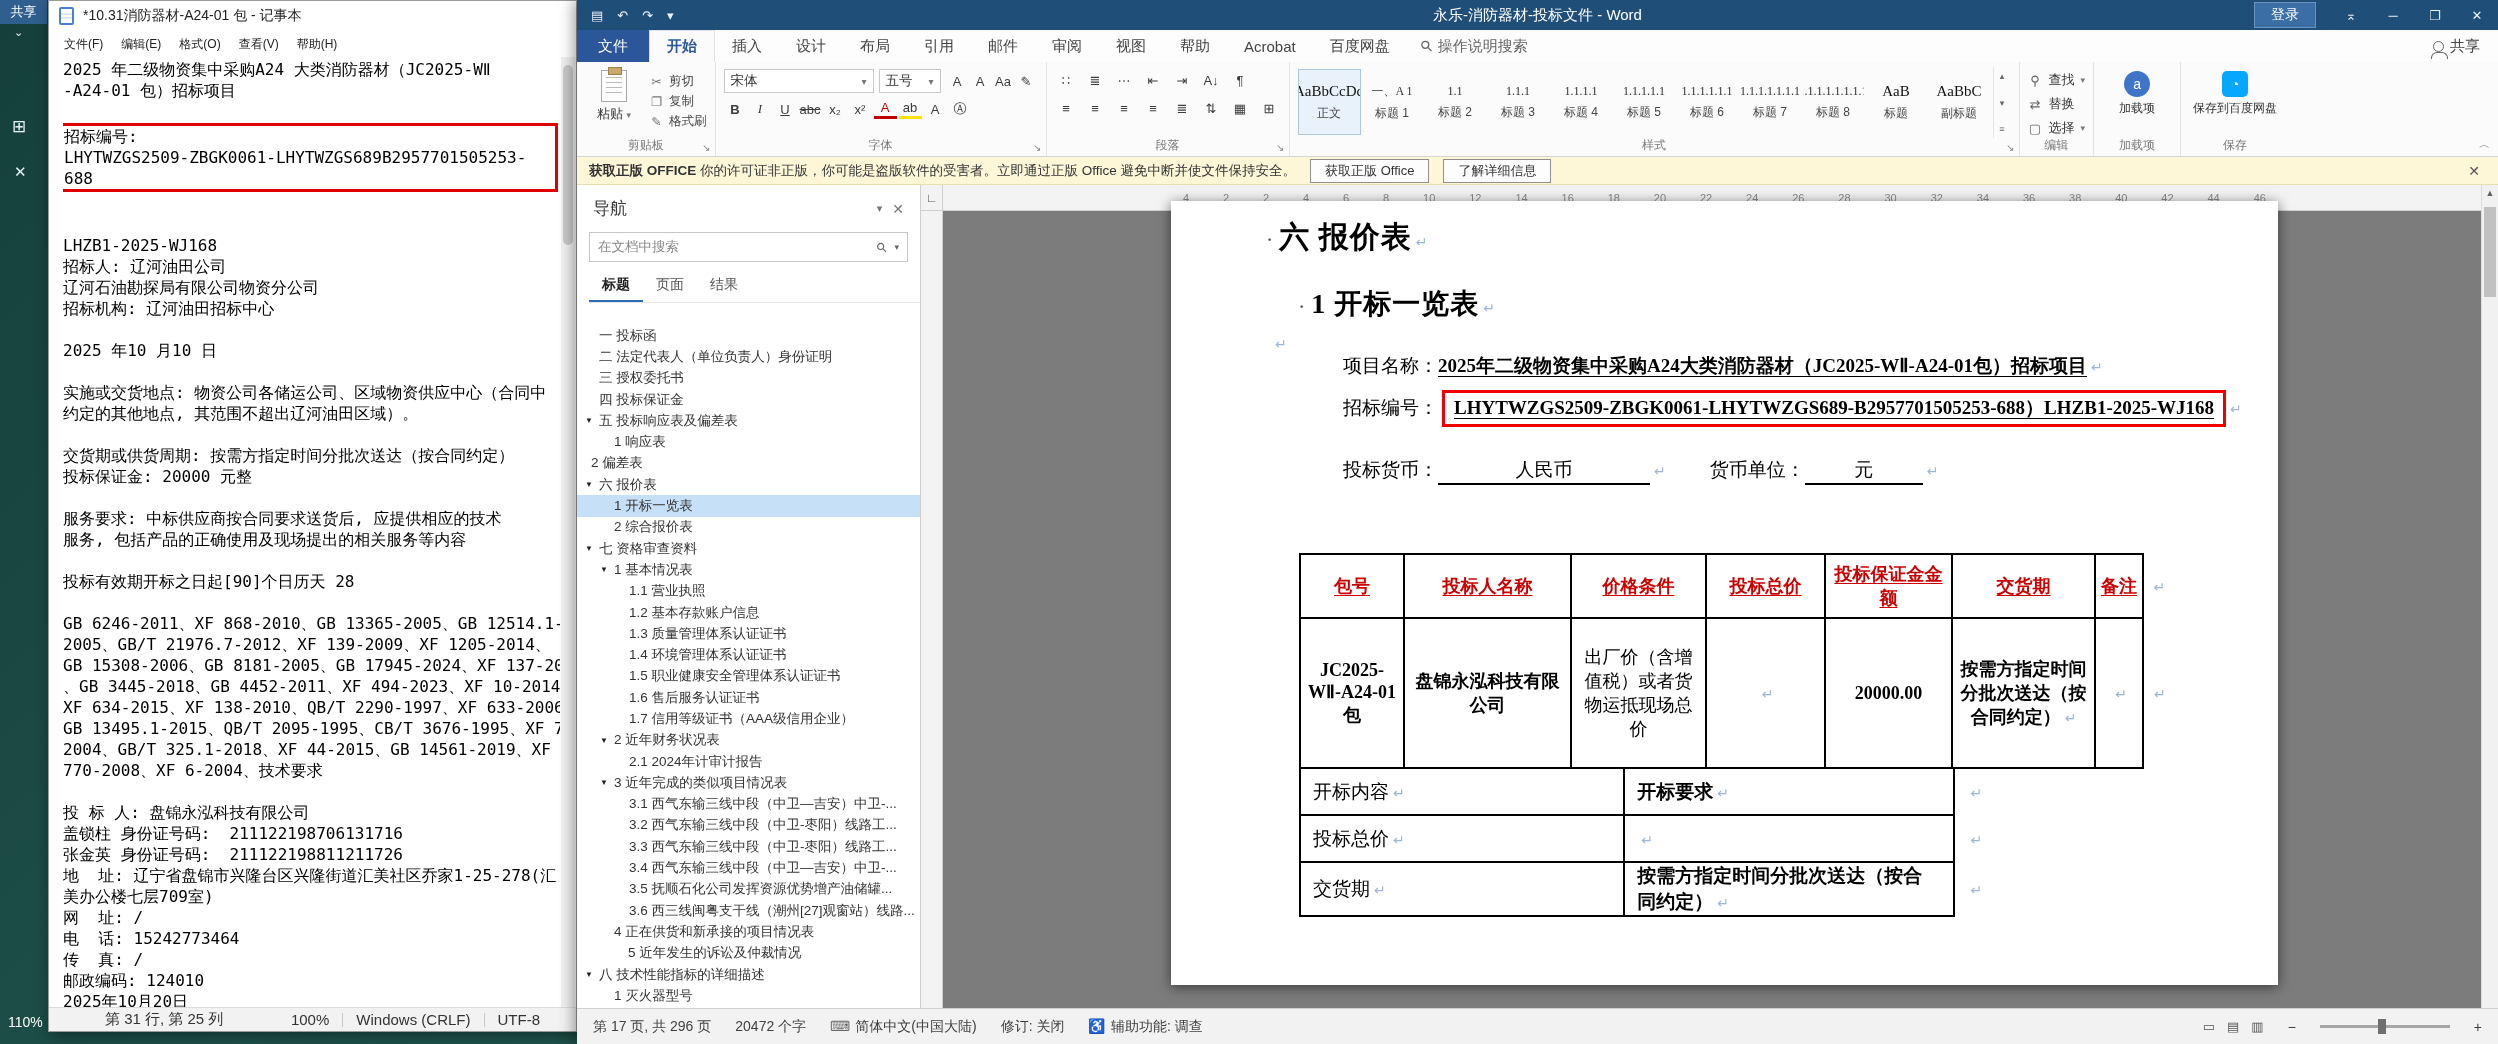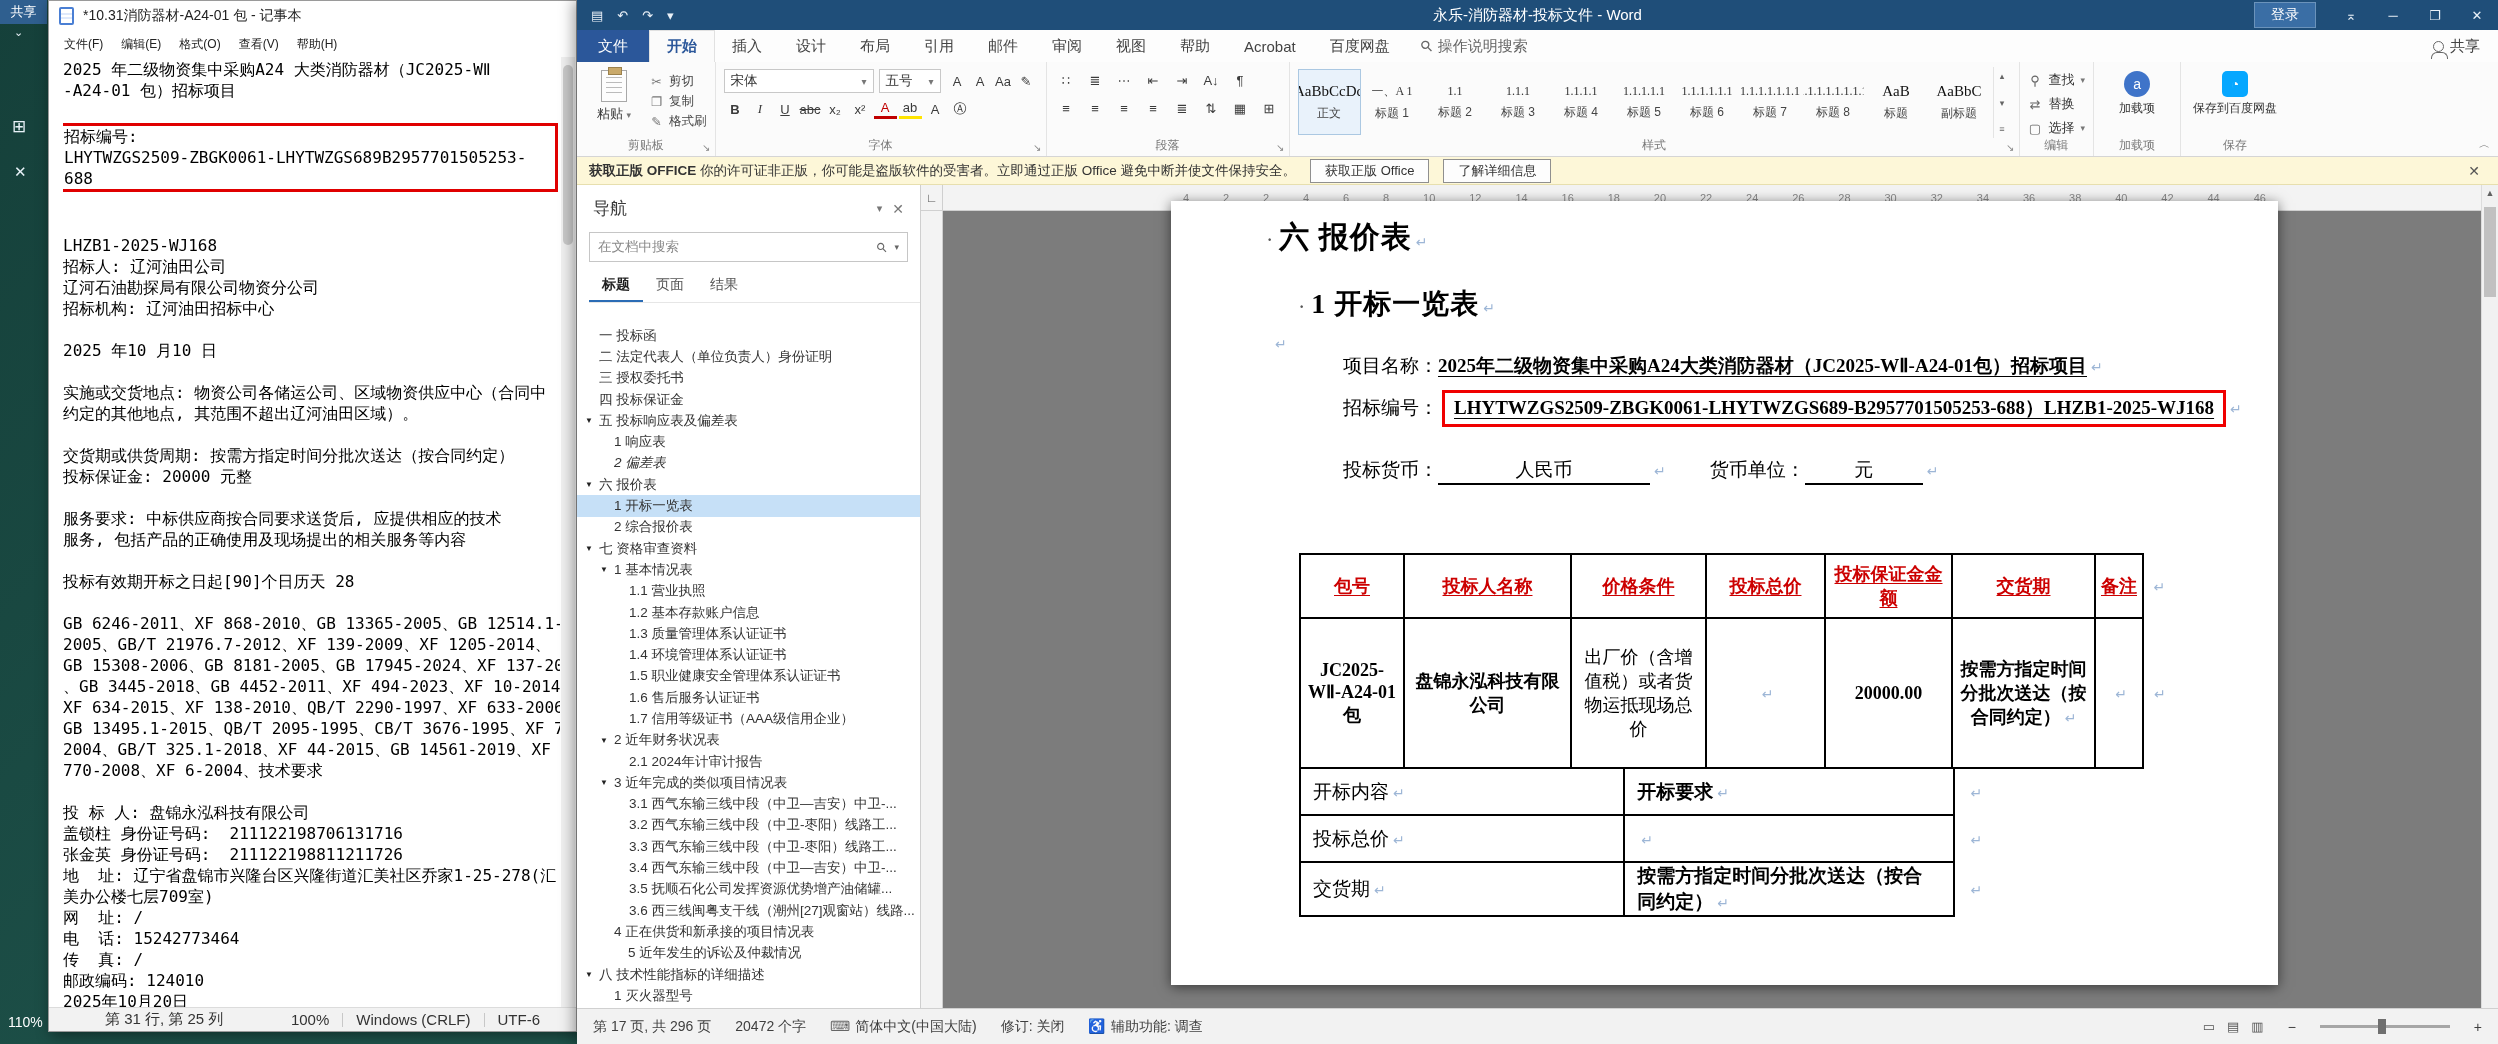--- a/index.html
+++ b/index.html
@@ -255,21 +255,21 @@
     <div class="np-scroll">
       <div class="np-thumb"></div>
     </div>
     <div class="np-status">
       <span class="pos">第 31 行, 第 25 列</span>
       <span class="sp"></span>
       <span>100%</span>
       <span class="np-sep"></span>
       <span>Windows (CRLF)</span>
       <span class="np-sep"></span>
-      <span class="enc">UTF-6</span>
+      <span class="enc">UTF-8</span>
     </div>
   </div>
 
   <div class="word">
 
     <div class="w-title">
       <div class="w-qat">
           <span>▤</span>
           <span>↶</span>
           <span>↷</span>
@@ -538,21 +538,21 @@
             <span class="t">四 投标保证金</span>
           </div>
             <div class="nav-item" style="padding-left: 8px;">
             <span class="exp">▼</span>
             <span class="t">五 投标响应表及偏差表</span>
           </div>
             <div class="nav-item" style="padding-left: 23px;">
             <span class="exp"></span>
             <span class="t">1 响应表</span>
           </div>
-            <div class="nav-item" style="padding-left: 23px; font-style: italic;">
+            <div class="nav-item" style="">
             <span class="exp"></span>
             <span class="t">2 偏差表</span>
           </div>
             <div class="nav-item" style="padding-left: 8px;">
             <span class="exp">▼</span>
             <span class="t">六 报价表</span>
           </div>
             <div class="nav-item sel" style="padding-left: 23px;">
             <span class="exp"></span>
             <span class="t">1 开标一览表</span>

